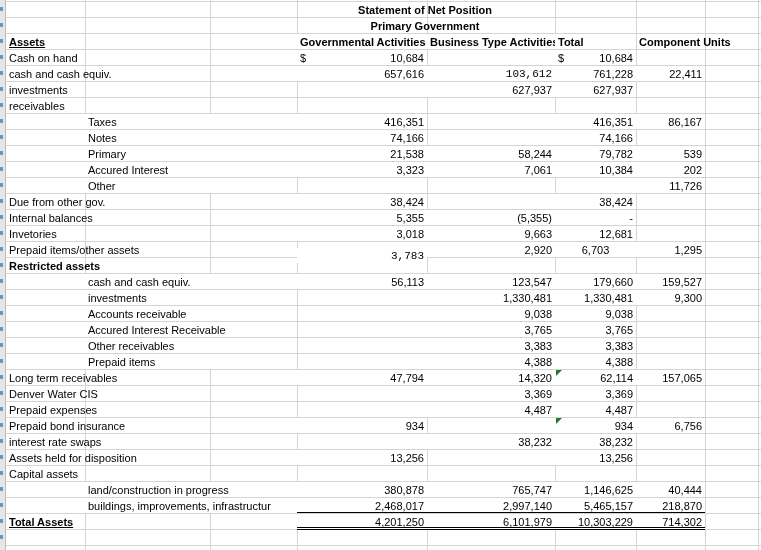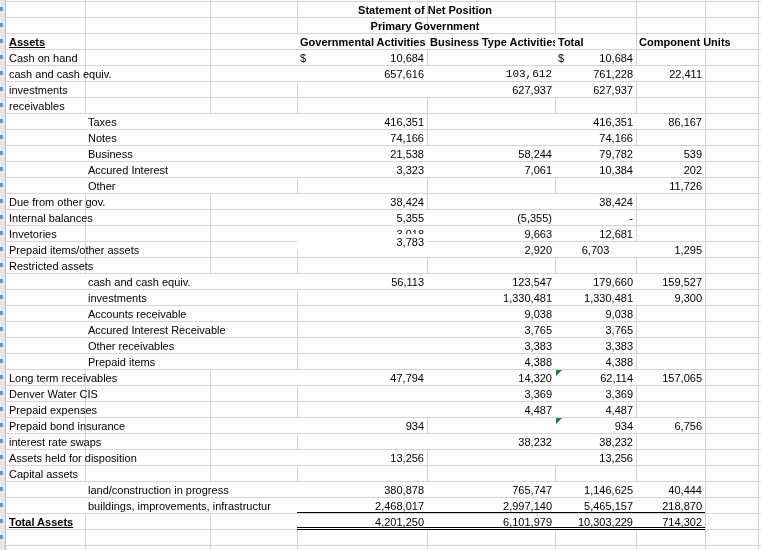--- a/index.html
+++ b/index.html
@@ -120,21 +120,21 @@
     <div class="cell r" style="left: 427px; width: 128px; top: 82px; height: 15px;">627,937</div>
     <div class="cell r" style="left: 555px; width: 81px; top: 82px; height: 15px;">627,937</div>
     <div class="cell clip" style="left: 85px; width: 212px; top: 114px; height: 15px;">Taxes</div>
     <div class="cell " style="left: 6px; width: 210px; top: 98px; height: 15px; background: transparent;">receivables</div>
     <div class="cell r" style="left: 297px; width: 130px; top: 114px; height: 15px;">416,351</div>
     <div class="cell r" style="left: 555px; width: 81px; top: 114px; height: 15px;">416,351</div>
     <div class="cell r" style="left: 636px; width: 69px; top: 114px; height: 15px;">86,167</div>
     <div class="cell clip" style="left: 85px; width: 212px; top: 130px; height: 15px;">Notes</div>
     <div class="cell r" style="left: 297px; width: 130px; top: 130px; height: 15px;">74,166</div>
     <div class="cell r" style="left: 555px; width: 81px; top: 130px; height: 15px;">74,166</div>
-    <div class="cell clip" style="left: 85px; width: 212px; top: 146px; height: 15px;">Business</div>
+    <div class="cell clip" style="left: 85px; width: 212px; top: 146px; height: 15px;">Primary</div>
     <div class="cell r" style="left: 297px; width: 130px; top: 146px; height: 15px;">21,538</div>
     <div class="cell r" style="left: 427px; width: 128px; top: 146px; height: 15px;">58,244</div>
     <div class="cell r" style="left: 555px; width: 81px; top: 146px; height: 15px;">79,782</div>
     <div class="cell r" style="left: 636px; width: 69px; top: 146px; height: 15px;">539</div>
     <div class="cell clip" style="left: 85px; width: 212px; top: 162px; height: 15px;">Accured Interest</div>
     <div class="cell r" style="left: 297px; width: 130px; top: 162px; height: 15px;">3,323</div>
     <div class="cell r" style="left: 427px; width: 128px; top: 162px; height: 15px;">7,061</div>
     <div class="cell r" style="left: 555px; width: 81px; top: 162px; height: 15px;">10,384</div>
     <div class="cell r" style="left: 636px; width: 69px; top: 162px; height: 15px;">202</div>
     <div class="cell clip" style="left: 85px; width: 212px; top: 178px; height: 15px;">Other</div>
@@ -144,25 +144,25 @@
     <div class="cell r" style="left: 555px; width: 81px; top: 194px; height: 15px;">38,424</div>
     <div class="cell " style="left: 6px; width: 210px; top: 210px; height: 15px; background: transparent;">Internal balances</div>
     <div class="cell r" style="left: 297px; width: 130px; top: 210px; height: 15px;">5,355</div>
     <div class="cell r" style="left: 427px; width: 128px; top: 210px; height: 15px;">(5,355)</div>
     <div class="cell r" style="left: 555px; width: 81px; top: 210px; height: 15px;">-</div>
     <div class="cell " style="left: 6px; width: 210px; top: 226px; height: 15px; background: transparent;">Invetories</div>
     <div class="cell r" style="left: 297px; width: 130px; top: 226px; height: 15px;">3,018</div>
     <div class="cell r" style="left: 427px; width: 128px; top: 226px; height: 15px;">9,663</div>
     <div class="cell r" style="left: 555px; width: 81px; top: 226px; height: 15px;">12,681</div>
     <div class="cell " style="left: 6px; width: 210px; top: 242px; height: 15px; background: transparent;">Prepaid items/other assets</div>
-    <div class="cell r" style="left: 297px; width: 130px; top: 234px; height: 15px;">3,783</div>
+    <div class="cell r" style="left: 297px; width: 130px; top: 248px; height: 15px; font-family: Liberation Mono, monospace;">3,783</div>
     <div class="cell r" style="left: 427px; width: 128px; top: 242px; height: 15px;">2,920</div>
     <div class="cell r" style="left: 555px; width: 81px; top: 242px; height: 15px; text-align: center;">6,703</div>
     <div class="cell r" style="left: 636px; width: 69px; top: 242px; height: 15px;">1,295</div>
-    <div class="cell " style="left: 6px; width: 210px; top: 258px; height: 15px; background: transparent;">Restricted assets</div>
+    <div class="cell " style="left: 6px; width: 210px; top: 258px; height: 15px; background: transparent; font-weight: bold;">Restricted assets</div>
     <div class="cell clip" style="left: 85px; width: 212px; top: 274px; height: 15px;">cash and cash equiv.</div>
     <div class="cell r" style="left: 297px; width: 130px; top: 274px; height: 15px;">56,113</div>
     <div class="cell r" style="left: 427px; width: 128px; top: 274px; height: 15px;">123,547</div>
     <div class="cell r" style="left: 555px; width: 81px; top: 274px; height: 15px;">179,660</div>
     <div class="cell r" style="left: 636px; width: 69px; top: 274px; height: 15px;">159,527</div>
     <div class="cell clip" style="left: 85px; width: 212px; top: 290px; height: 15px;">investments</div>
     <div class="cell r" style="left: 427px; width: 128px; top: 290px; height: 15px;">1,330,481</div>
     <div class="cell r" style="left: 555px; width: 81px; top: 290px; height: 15px;">1,330,481</div>
     <div class="cell r" style="left: 636px; width: 69px; top: 290px; height: 15px;">9,300</div>
     <div class="cell clip" style="left: 85px; width: 212px; top: 306px; height: 15px;">Accounts receivable</div>

